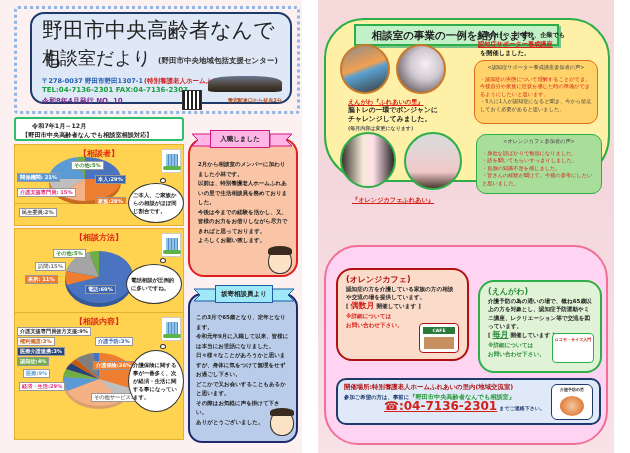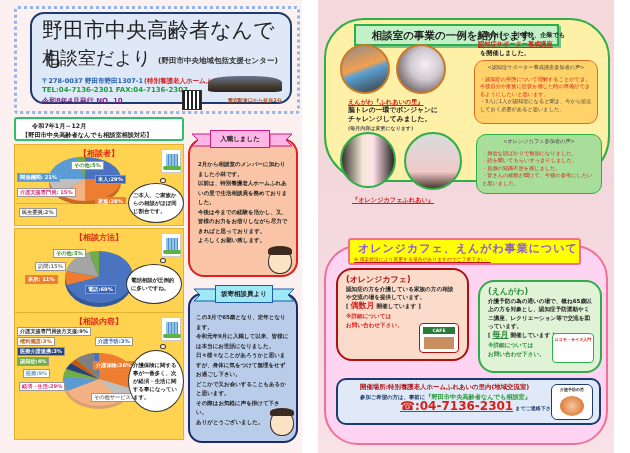--- a/index.html
+++ b/index.html
@@ -47,21 +47,21 @@
 .red{color:#d42018}
 .ul{text-decoration:underline}
 .voice{position:absolute;border-radius:10px;font-size:5.2px;color:#d42018;line-height:7.5px;padding:3px 5px}
 .rsec2{position:absolute;left:6px;top:245px;width:284px;height:200px;background:#ffd3f2;border:2px solid #f07098;border-radius:34px}
 .yband{position:absolute;left:30px;top:238px;width:233px;height:27px;background:#ffff00;border:2px solid #f07098;border-radius:3px}
 .yband .big{position:absolute;left:8px;top:1px;font-size:11px;font-weight:bold;color:#8a5ad8;letter-spacing:1px;white-space:nowrap}
 .yband .note{position:absolute;left:4px;top:16px;font-size:4.8px;color:#c01010;white-space:nowrap}
 .cbox{position:absolute;border-radius:16px;font-size:5.6px;color:#222;font-weight:bold;line-height:8.5px;padding:6px 8px}
 .cafe{left:18px;top:268px;width:133px;height:93px;background:#fbdccb;border:2px solid #b01010}
 .eng{left:160px;top:280px;width:124px;height:93px;background:#e1f3d6;border:2px solid #2dae48}
-.venue{position:absolute;left:18px;top:378px;width:265px;height:47px;background:#dfe9f7;border:2px solid #1d3a6c;border-radius:10px;padding:3px 22px;font-size:6px;line-height:9px;font-weight:bold}
+.venue{position:absolute;left:18px;top:378px;width:265px;height:47px;background:#dfe9f7;border:2px solid #1d3a6c;border-radius:10px;padding:3px 6px;font-size:6px;line-height:9px;font-weight:bold}
 </style>
 </head>
 <body>
 
 <div class="page" id="left">
 
   <div class="fishborder"></div>
   <div class="hdr">
     <div class="t1">野田市中央高齢者なんでも</div>
     <div class="t2">相談室だより</div>
@@ -209,24 +209,20 @@
     <div class="voice" style="left:150px;top:114px;width:126px;height:60px;background:#a9dd9a;border:1.5px solid #2dae48">
       <div style="text-align:center;color:#444">&lt;オレンジカフェ参加者の声&gt;</div>
       <div style="margin-top:4px">・身近な話ばかりで勉強になりました。</div>
       <div>・話を聞いてもらいすっきりしました。</div>
       <div>・自身の知識不足を感じました。</div>
       <div>・皆さんの経験が聞けて、今後の参考にしたいと思いました。</div>
     </div>
   </div>
 
   <div class="rsec2"></div>
-  <div class="yband">
-    <div class="big">オレンジカフェ、えんがわ事業について</div>
-    <div class="note ul">※ 感染状況により変更する場合がありますのでご了承下さい。</div>
-  </div>
 
   <div class="cbox cafe">
     <div style="font-size:8px;color:#b01010">(オレンジカフェ)</div>
     <div>認知症の方を介護している家族の方の相談や交流の場を提供しています。</div>
     <div>
       <span>[</span>
       <span style="font-size:8px;color:#d42018;">偶数月</span>
       <span>開催しています ]</span>
     </div>
     <div style="white-space:pre-wrap;color:#d42018;margin-top:2px">※詳細については

